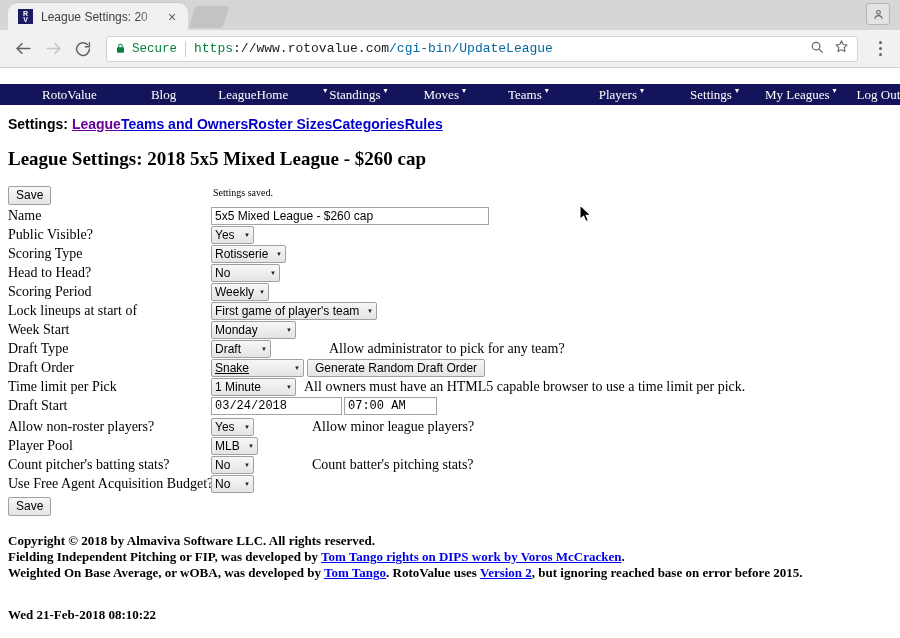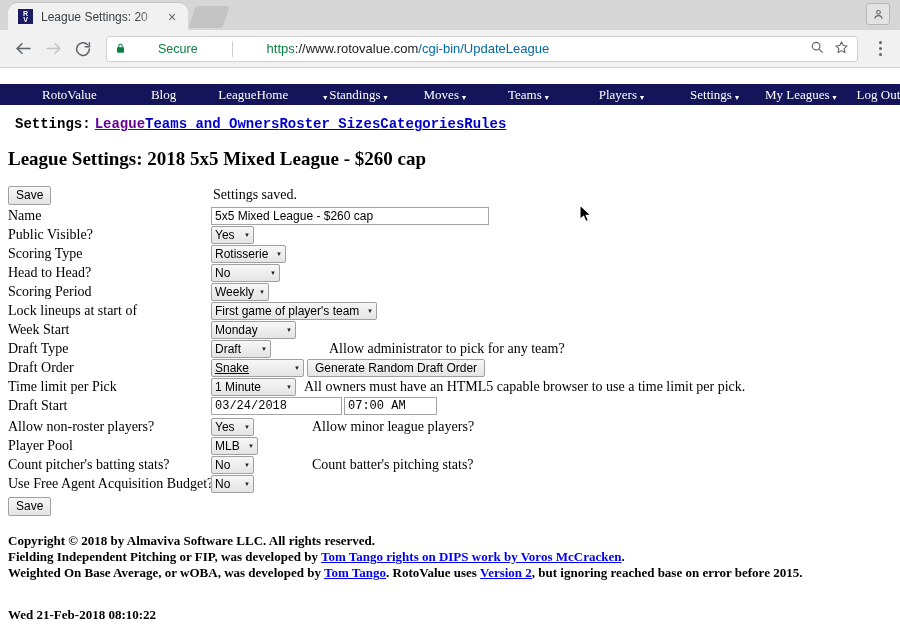--- a/index.html
+++ b/index.html
@@ -65,21 +65,21 @@
   }
   .nav-btn {
     width:30px; height:30px; display:flex; align-items:center; justify-content:center;
     color:#5f6368; flex:0 0 30px;
   }
   .nav-btn.disabled { color:#bdbdbd; }
   .omnibox {
     flex:1; height:26px; margin:0 6px 0 8px;
     background:#fff; border:1px solid #d2d2d2; border-radius:3px;
     display:flex; align-items:center; padding:0 8px;
-    font-family:Liberation Sans, sans-serif; font-size:13px;gap:26px;
+    font-family:Liberation Mono, monospace; font-size:13px;
   }
   .secure-lock { color:#0b8043; margin-right:6px; display:flex; align-items:center; }
   .secure-txt { color:#0b8043; font-size:12.5px; margin-right:8px; }
   .omni-sep { width:1px; height:16px; background:#d0d0d0; margin-right:8px; }
   .url-scheme { color:#0b8043; }
   .url-host { color:#202124; }
   .url-path { color:#0369a1; }
   .omni-icons { margin-left:auto; display:flex; align-items:center; gap:10px; color:#5f6368; }
   .menu-dots {
     width:24px; display:flex; flex-direction:column; align-items:center;
@@ -94,25 +94,25 @@
 
   .navbar {
     background:#14145a; height:21px; margin-top:16px;
     display:flex; align-items:center;
     font-family:"Liberation Serif", serif; font-size:13px; color:#ffffff;
   }
   .navbar a {
     color:#ffffff; text-decoration:none; white-space:nowrap;
     display:inline-block;
   }
-  .nav-item { display:flex; align-items:flex-end; }
+  .nav-item { display:flex; align-items:flex-start; }
   .nav-caret { font-size:8px; margin-left:3px; position:relative; top:-1px; }
 
   .crumbs {
-    margin:11px 0 0 15px; font-family:Liberation Mono, monospace;
+    margin:11px 0 0 8px; font-family:Liberation Sans, sans-serif;
     font-size:14px; font-weight:bold; color:#000;
   }
   .crumbs a { color:#0000cc; text-decoration:underline; }
   .crumbs a.visited { color:#660099; }
   .crumbs .lbl { margin-right:4px; }
 
   h1.page-title {
     font-family:"Liberation Serif", serif;
     font-size:19px; font-weight:bold; color:#000;
     margin:16px 0 0 8px;
@@ -161,21 +161,21 @@
     border:1px solid #a4a4a4; background:#fff; height:18px;
     padding:0 3px; border-radius:0;
   }
   button.btn {
     font-family:"Liberation Sans", sans-serif; font-size:12px; color:#000;
     background:linear-gradient(#f7f7f7,#e4e4e4);
     border:1px solid #a0a0a0; border-radius:2px;
     height:19px; line-height:17px; padding:0 7px; cursor:pointer;
   }
   .saved-msg {
-    font-family:"Liberation Serif", serif; font-size:14px; color:#000;
+    font-family:"Liberation Serif", serif; font-size:10px; color:#000;
     position:absolute; left:213px; top:0;
   }
 
   
   .footer {
     margin:16px 0 0 8px;
     font-family:"Liberation Serif", serif; font-size:13px;
     font-weight:bold; color:#000; line-height:16px;
   }
   .footer a { color:#0000ee; text-decoration:underline; }

